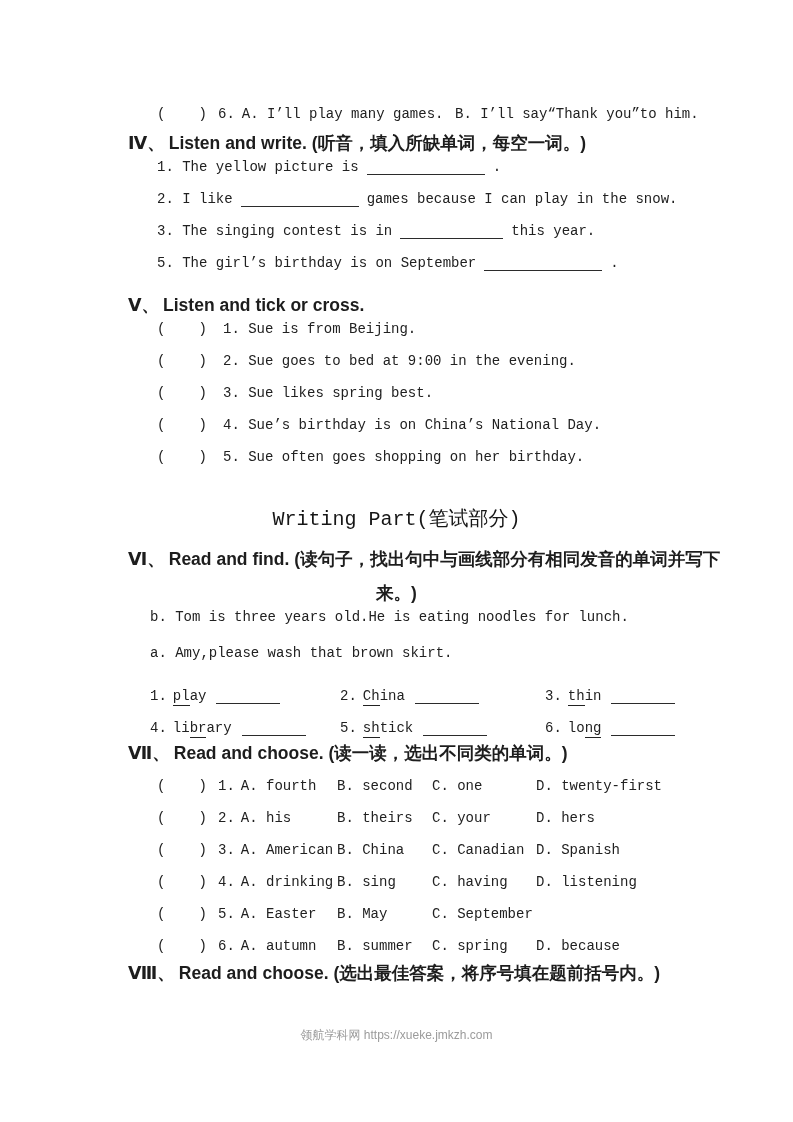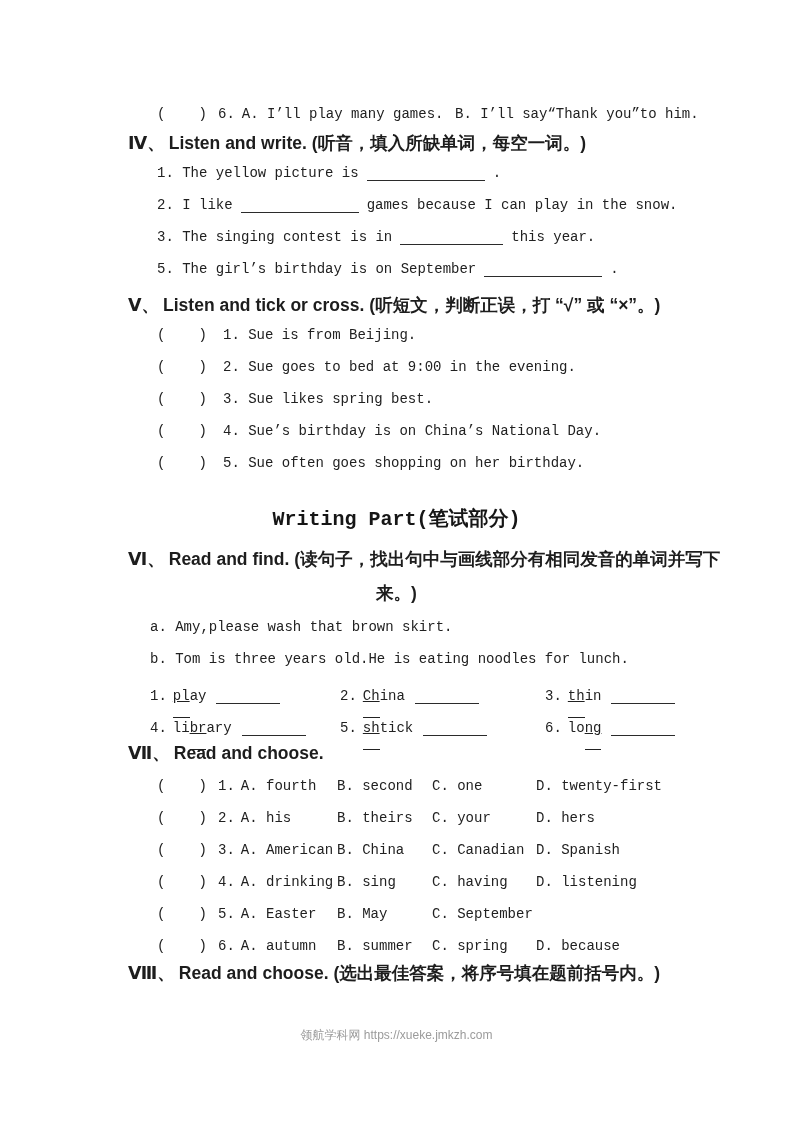--- a/index.html
+++ b/index.html
@@ -6,21 +6,21 @@
   .page{
     position:relative;
     width:793px;height:1122px;
     background:#ffffff;
     color:#212121;
     font-family:"Liberation Mono","DejaVu Sans Mono",monospace;
     font-size:14px;
     overflow:hidden;
   }
   
-  .row{height:32px;display:flex;align-items:center;padding-bottom:5px;box-sizing:border-box;}
+  .row{height:32px;display:flex;align-items:flex-start;padding-bottom:5px;box-sizing:border-box;}
   .gap8{gap:8px;}
   .gap16{gap:16px;}
   .ml-item{margin-left:157px;}
   .ml-item2{margin-left:150px;}
 
   
   .br{display:inline-flex;width:50px;justify-content:space-between;flex:0 0 50px;}
 
   
   .blank{display:inline-block;border-bottom:1px solid #2b2b2b;height:15px;}
@@ -44,37 +44,37 @@
   .qnum{margin-right:7px;}
 
   .h4{margin-top:9px;}
   .first-of-group{margin-top:2px;}
   .h5{margin-top:6px;}
 
   .writing{
     margin-top:24px;height:30px;
     text-align:center;
     font-family:"Liberation Mono","DejaVu Sans Mono",monospace;
-    font-weight:bold;font-size:20px;color:#161616;
+    font-weight:normal;font-size:20px;color:#161616;
   }
 
   .h6line1{margin-top:12px;height:26px;margin-bottom:8px;}
   .h6line2{
     height:28px;text-align:center;
     font-family:"Liberation Sans","DejaVu Sans",sans-serif;
     font-weight:600;font-size:17.5px;color:#1d1d1d;
   }
   .sent-first{margin-top:4px;}
 
   
   .vi-grid{display:grid;grid-template-columns:190px 205px auto;margin-left:150px;height:32px;align-items:end;padding-bottom:5px;box-sizing:border-box;}
   .vi-cell{display:flex;align-items:flex-end;}
   .vnum{margin-right:6px;}
   .word span{display:inline;}
-  .u{border-bottom:1px solid #222;padding-bottom:13px;text-decoration:underline;}
+  .u{border-bottom:1px solid #222;padding-bottom:1px;}
 
   
   .vii-grid{display:grid;grid-template-columns:50px 130px 95px 104px auto;margin-left:157px;height:32px;align-items:end;padding-bottom:5px;box-sizing:border-box;}
   .vii-cell2{padding-left:11px;display:flex;}
   .vii-cell2 .qnum{margin-right:6px;}
 
   .h8{margin-top:2px;}
 
   .footer{
     margin-top:40px;height:22px;text-align:center;
@@ -119,21 +119,20 @@
   </div>
   <div class="row gap8 ml-item">
     <span>5. The girl’s birthday is on September</span>
       <span class="blank b120"></span>
       <span>.</span>
   </div>
 
   <div class="h h5">
     <span class="hnum">Ⅴ、</span>
     <span class="hen">Listen and tick or cross.</span>
-    <span class="hzh">(听短文，判断正误，打 “√” 或 “×”。)</span>
   </div>
 
   <div class="row gap16 ml-item first-of-group">
     <span class="br">
         <span>(</span>
         <span>)</span>
       </span>
     <span>1. Sue is from Beijing.</span>
   </div>
   <div class="row gap16 ml-item">
@@ -167,22 +166,22 @@
 
   <div class="writing">Writing Part(笔试部分)</div>
 
   <div class="h h6line1">
     <span class="hnum">Ⅵ、</span>
     <span class="hen">Read and find.</span>
     <span class="hzh">(读句子，找出句中与画线部分有相同发音的单词并写下</span>
   </div>
   <div class="h6line2">来。)</div>
 
+  <div class="row ml-item2">b. Tom is three years old.He is eating noodles for lunch.</div>
   <div class="row ml-item2 sent-first">a. Amy,please wash that brown skirt.</div>
-  <div class="row ml-item2">b. Tom is three years old.He is eating noodles for lunch.</div>
 
   <div class="vi-grid">
     <span class="vi-cell">
         <span class="vnum">1.</span>
         <span class="word"><span></span><span class="u">pl</span><span>ay</span></span>
         <span class="blank b65"></span>
       </span>
     <span class="vi-cell">
         <span class="vnum">2.</span>
         <span class="word"><span></span><span class="u">Ch</span><span>ina</span></span>
@@ -208,20 +207,21 @@
     <span class="vi-cell">
         <span class="vnum">6.</span>
         <span class="word"><span>lo</span><span class="u">ng</span><span></span></span>
         <span class="blank b65"></span>
       </span>
   </div>
 
   <div class="h">
     <span class="hnum">Ⅶ、</span>
     <span class="hen">Read and choose.</span>
+    <span class="hzh">(读一读，选出不同类的单词。)</span>
   </div>
 
   <div class="vii-grid">
     <span class="br">
         <span>(</span>
         <span>)</span>
       </span>
     <span class="vii-cell2">
         <span class="qnum">1.</span>
         <span>A. fourth</span>

